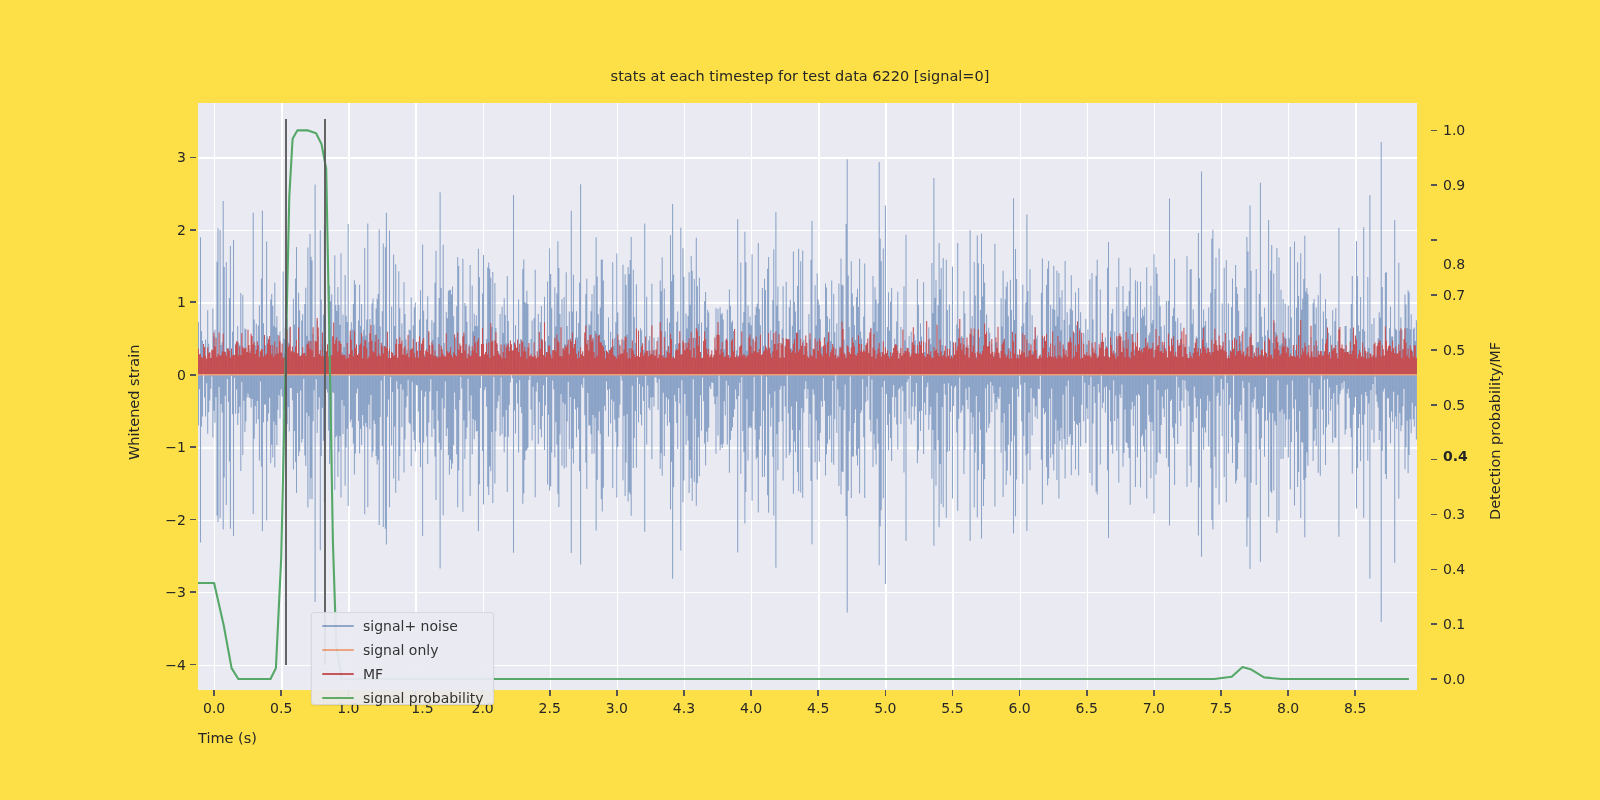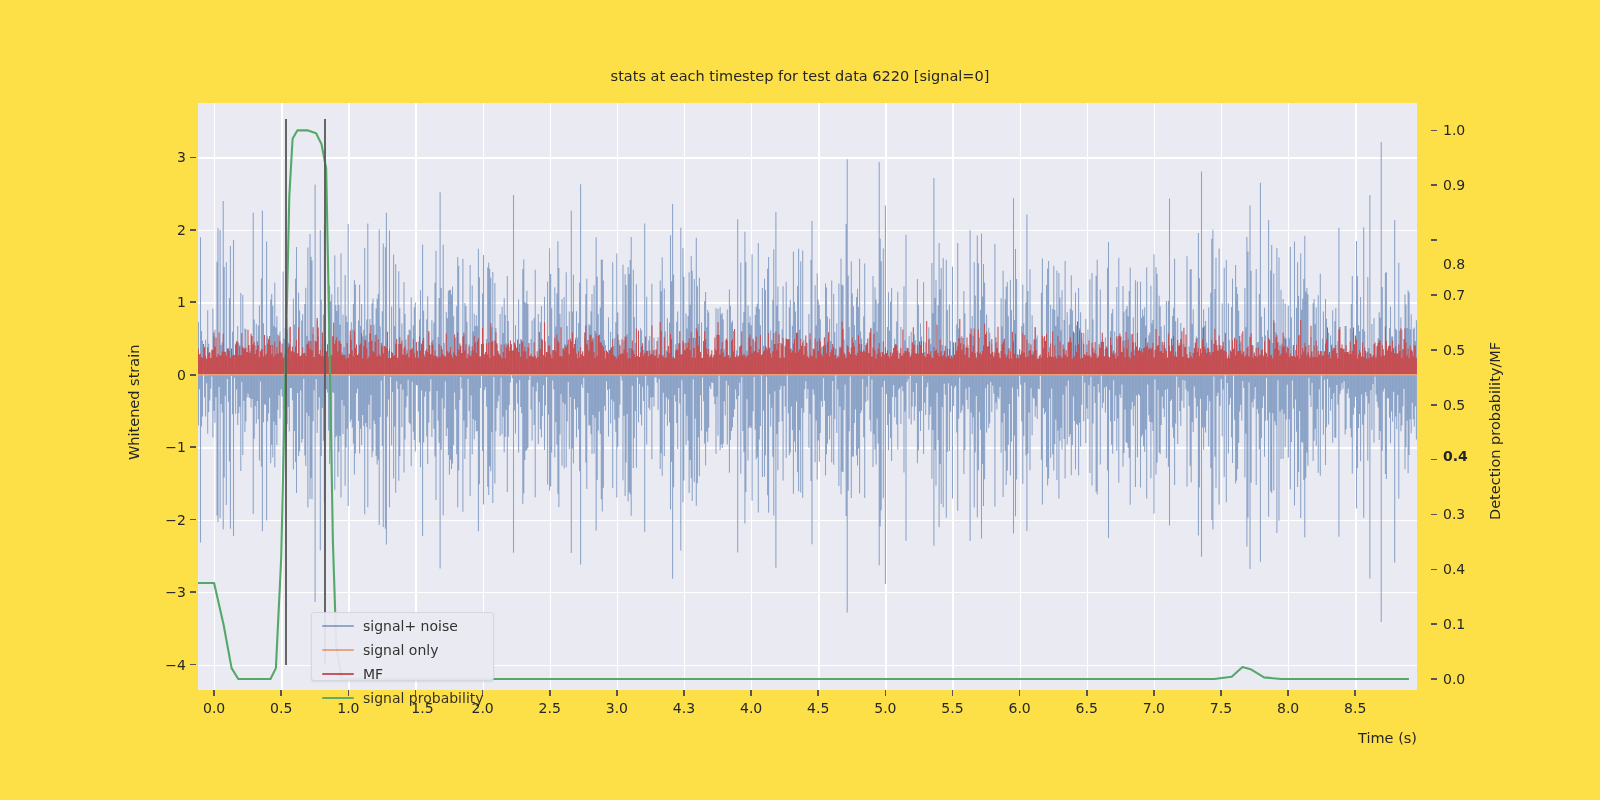--- a/index.html
+++ b/index.html
@@ -10,21 +10,21 @@
   
   #plot-area{position:absolute;left:198px;top:103px;width:1219px;height:587px;
              background:#eaeaf2;overflow:hidden;}
   .gridline{position:absolute;background:#ffffff;}
   .gridline.h{left:0;width:100%;height:1.3px;}
   .gridline.v{top:0;height:100%;width:1.3px;}
 
   
   #chart-title{position:absolute;left:0;top:68px;width:1600px;text-align:center;
                font-size:14.5px;color:#262626;}
-  #xlabel{position:absolute;left:198px;top:730px;width:1219px;text-align:right;
+  #xlabel{position:absolute;left:198px;top:730px;width:1219px;text-align:left;
           font-size:14.5px;color:#262626;}
   #ylabel-left{position:absolute;left:0;top:0;font-size:14.5px;color:#262626;
                transform:translate(126px,460px) rotate(-90deg);transform-origin:0 0;
                white-space:nowrap;}
   #ylabel-right{position:absolute;left:0;top:0;font-size:14.5px;color:#262626;
                 transform:translate(1487px,520px) rotate(-90deg);transform-origin:0 0;
                 white-space:nowrap;}
 
   
   .tick-label{position:absolute;font-size:14px;color:#262626;white-space:nowrap;}
@@ -37,21 +37,21 @@
   #ytick-left-col{position:absolute;left:150px;top:0;width:36px;height:800px;}
   #ytick-right-col{position:absolute;left:1437px;top:0;width:46px;height:800px;}
   #xtick-row{position:absolute;left:0;top:700px;width:1600px;height:24px;}
 
   
   .annot{position:absolute;top:101px;font-size:19px;color:#262626;white-space:nowrap;}
   .annot i{font-style:italic;}
   .annot sub{font-size:0.72em;font-style:italic;}
 
   
-  #legend{position:absolute;left:311px;top:612px;width:183px;height:69px;
+  #legend{position:absolute;left:311px;top:612px;width:183px;height:93px;
           background:#eaeaf2;border:1px solid #d6d6e0;border-radius:3px;
           box-shadow:0 1px 2px rgba(0,0,0,.10);padding:0;box-sizing:border-box;
           opacity:.93;}
   .legend-row{display:flex;align-items:center;height:22px;margin-top:2px;}
   .legend-swatch{width:32px;height:2.4px;margin-left:10px;margin-right:9px;border-radius:1px;}
   .legend-text{font-size:14px;color:#262626;white-space:nowrap;}
 
   
   #traces{position:absolute;left:0;top:0;width:1219px;height:587px;}
   .vline{position:absolute;width:1.6px;background:#595959;opacity:.92;}

